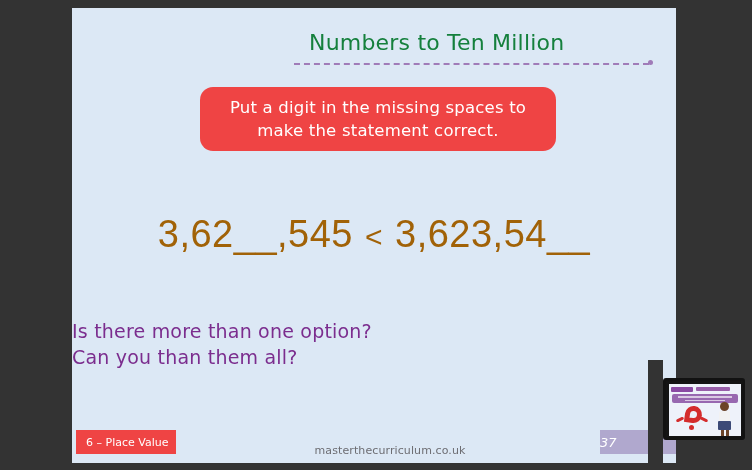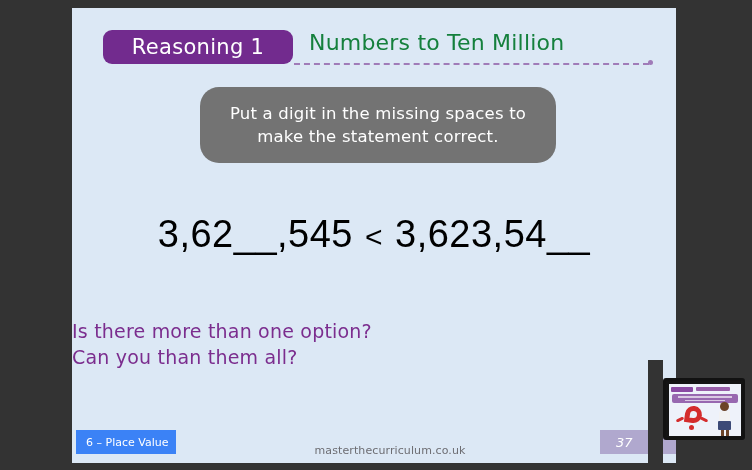--- a/index.html
+++ b/index.html
@@ -43,64 +43,64 @@
     position:absolute;left:222px;top:55px;width:355px;height:0;
     border-top:2px dashed #a07bb8;
   }
   .hdr-dot{
     position:absolute;left:576px;top:52px;width:5px;height:5px;
     background:#a07bb8;border-radius:50%;
   }
 
   
   .instr{
-    position:absolute;left:128px;top:79px;width:356px;height:76px;
-    background:#737373;border-radius:19px;
+    position:absolute;left:128px;top:79px;width:356px;height:64px;
+    background:#ef4444;border-radius:13px;
     display:flex;flex-direction:column;align-items:center;justify-content:center;
   }
   .instr-line{
     color:#ffffff;font-size:16.5px;line-height:23px;text-align:center;
     letter-spacing:.2px;
   }
 
   
   .statement{
     position:absolute;left:0;top:205px;width:604px;
-    text-align:center;color:#000000;
+    text-align:center;color:#a16207;
     font-size:38px;letter-spacing:.5px;white-space:nowrap;
     font-family:"Liberation Sans", sans-serif;
   }
   .statement .op{margin:0 12px;font-size:30px;}
 
   
   .question{
     position:absolute;left:0;top:310px;width:604px;text-align:left;
   }
   .question div{
     color:#7b2d8e;font-size:19px;line-height:26px;letter-spacing:.2px;
   }
 
   
   .foot-left{
     position:absolute;left:4px;top:422px;width:100px;height:24px;
-    background:#3b82f6;display:flex;align-items:center;
+    background:#ef4444;display:flex;align-items:center;
   }
   .foot-left span{
     color:#ffffff;font-size:11px;padding-left:10px;white-space:nowrap;
   }
   .foot-url{
     position:absolute;left:16px;top:436px;width:604px;text-align:center;
     color:#6d6d72;font-size:11px;letter-spacing:.1px;
   }
   .foot-right{
     position:absolute;left:528px;top:422px;width:76px;height:24px;
     background:#b0a8ce;display:flex;align-items:center;
   }
   .foot-right span{
-    color:#ffffff;font-size:13px;padding-left:16px;font-style:italic;
+    color:#ffffff;font-size:13px;font-style:italic;
   }
 
   
   .cam{
     position:absolute;left:663px;top:378px;width:82px;height:62px;
     background:#141414;border:3px solid #121212;border-radius:3px;
     box-sizing:border-box;overflow:hidden;
   }
   .cam-inner{
     position:absolute;left:3px;top:3px;width:72px;height:52px;
@@ -173,23 +173,20 @@
 <body>
 
 <div id="stage">
 
   <div class="letterbox lb-left"></div>
   <div class="letterbox lb-right"></div>
 
   <div class="slide">
 
     <div class="hdr">
-      <div class="badge-reasoning">
-        <span>Reasoning 1</span>
-      </div>
       <div class="hdr-title">Numbers to Ten Million</div>
       <div class="hdr-dash"></div>
       <div class="hdr-dot"></div>
     </div>
 
     <div class="instr">
       <div class="instr-line">Put a digit in the missing spaces to</div>
       <div class="instr-line">make the statement correct.</div>
     </div>
 

